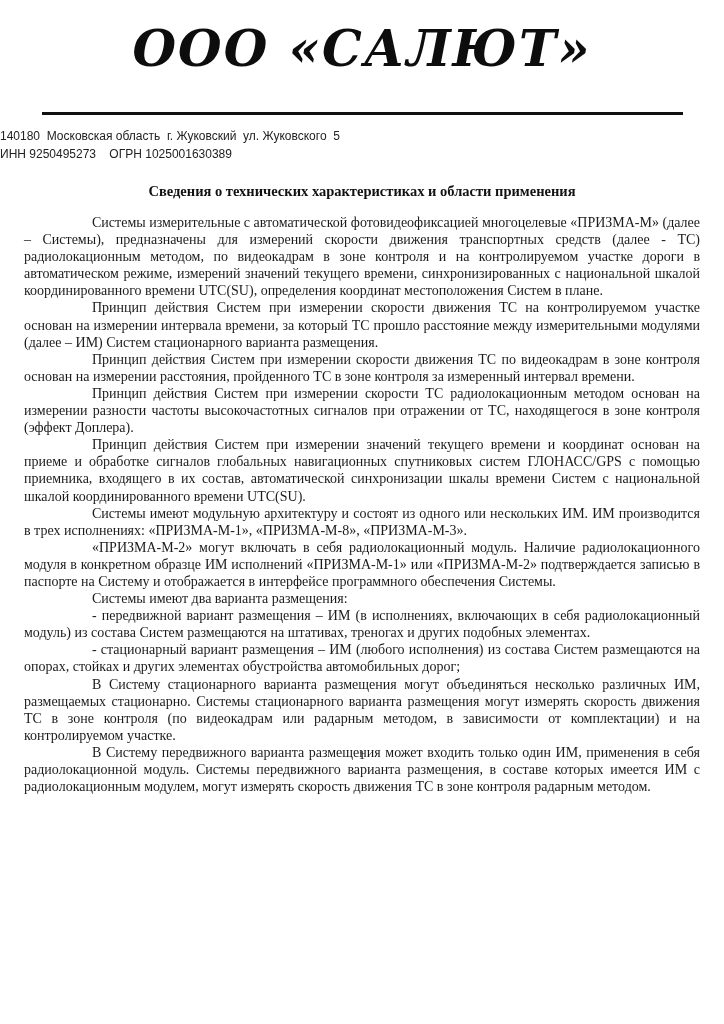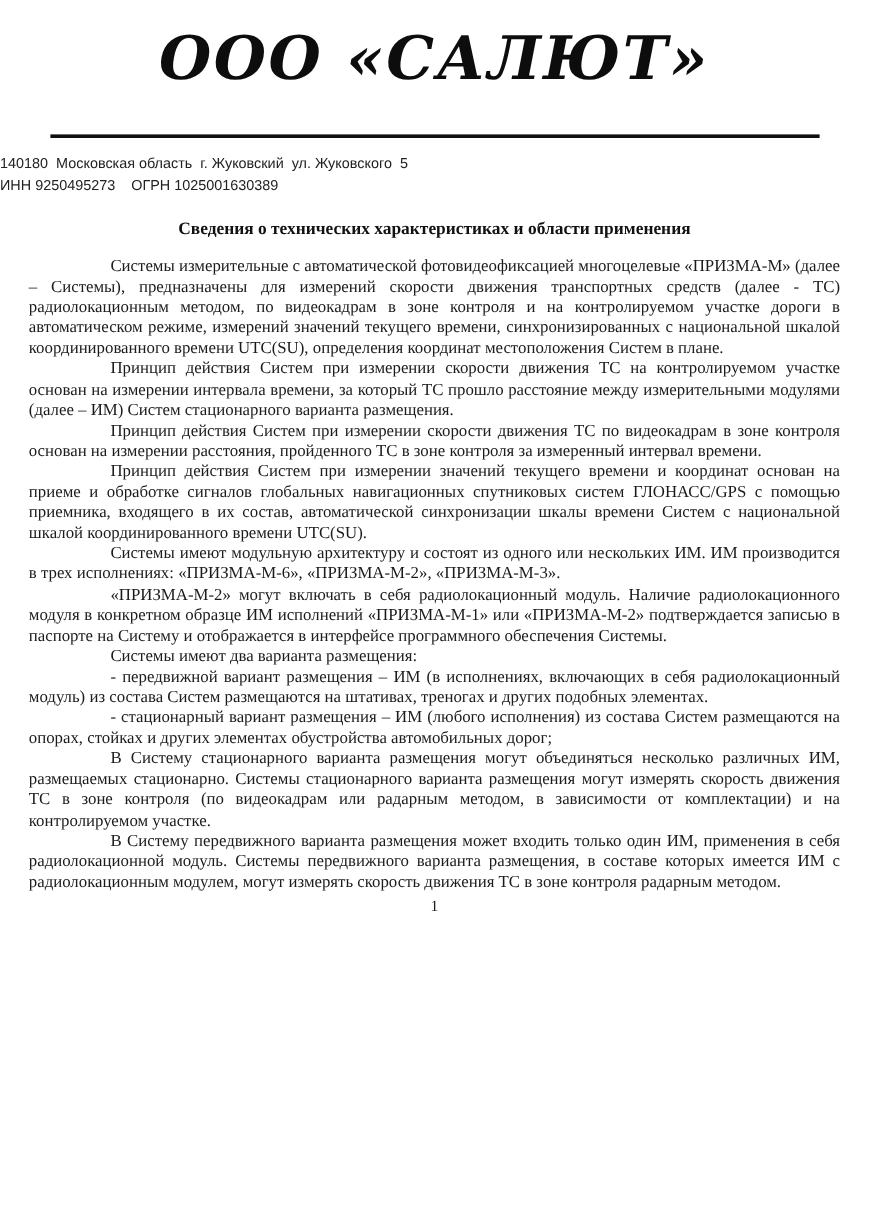--- a/index.html
+++ b/index.html
@@ -84,22 +84,23 @@
     <div>140180  Московская область  г. Жуковский  ул. Жуковского  5</div>
     <div>ИНН 9250495273    ОГРН 1025001630389</div>
   </div>
 
   <h1 class="title">Сведения о технических характеристиках и области применения</h1>
 
   <div class="body-text">
       <p class="para">Системы измерительные с автоматической фотовидеофиксацией многоцелевые «ПРИЗМА-М» (далее – Системы), предназначены для измерений скорости движения транспортных средств (далее - ТС) радиолокационным методом, по видеокадрам в зоне контроля и на контролируемом участке дороги в автоматическом режиме, измерений значений текущего времени, синхронизированных с национальной шкалой координированного времени UTC(SU), определения координат местоположения Систем в плане.</p>
       <p class="para">Принцип действия Систем при измерении скорости движения ТС на контролируемом участке основан на измерении интервала времени, за который ТС прошло расстояние между измерительными модулями (далее – ИМ) Систем стационарного варианта размещения.</p>
       <p class="para">Принцип действия Систем при измерении скорости движения ТС по видеокадрам в зоне контроля основан на измерении расстояния, пройденного ТС в зоне контроля за измеренный интервал времени.</p>
+      <p class="para">Принцип действия Систем при измерении скорости ТС радиолокационным методом основан на измерении разности частоты высокочастотных сигналов при отражении от ТС, находящегося в зоне контроля (эффект Доплера).</p>
       <p class="para">Принцип действия Систем при измерении значений текущего времени и координат основан на приеме и обработке сигналов глобальных навигационных спутниковых систем ГЛОНАСС/GPS с помощью приемника, входящего в их состав, автоматической синхронизации шкалы времени Систем с национальной шкалой координированного времени UTC(SU).</p>
-      <p class="para">Системы имеют модульную архитектуру и состоят из одного или нескольких ИМ. ИМ производится в трех исполнениях: «ПРИЗМА-М-6», «ПРИЗМА-М-2», «ПРИЗМА-М-3».</p>
+      <p class="para">Системы имеют модульную архитектуру и состоят из одного или нескольких ИМ. ИМ производится в трех исполнениях: «ПРИЗМА-М-1», «ПРИЗМА-М-8», «ПРИЗМА-М-3».</p>
       <p class="para">«ПРИЗМА-М-2» могут включать в себя радиолокационный модуль. Наличие радиолокационного модуля в конкретном образце ИМ исполнений «ПРИЗМА-М-1» или «ПРИЗМА-М-2» подтверждается записью в паспорте на Систему и отображается в интерфейсе программного обеспечения Системы.</p>
       <p class="para">Системы имеют два варианта размещения:</p>
       <p class="para">- передвижной вариант размещения – ИМ (в исполнениях, включающих в себя радиолокационный модуль) из состава Систем размещаются на штативах, треногах и других подобных элементах.</p>
       <p class="para">- стационарный вариант размещения – ИМ (любого исполнения) из состава Систем размещаются на опорах, стойках и других элементах обустройства автомобильных дорог;</p>
       <p class="para">В Систему стационарного варианта размещения могут объединяться несколько различных ИМ, размещаемых стационарно. Системы стационарного варианта размещения могут измерять скорость движения ТС в зоне контроля (по видеокадрам или радарным методом, в зависимости от комплектации) и на контролируемом участке.</p>
       <p class="para">В Систему передвижного варианта размещения может входить только один ИМ, применения в себя радиолокационной модуль. Системы передвижного варианта размещения, в составе которых имеется ИМ с радиолокационным модулем, могут измерять скорость движения ТС в зоне контроля радарным методом.</p>
     </div>
 
   <div class="page-number">1</div>
 

